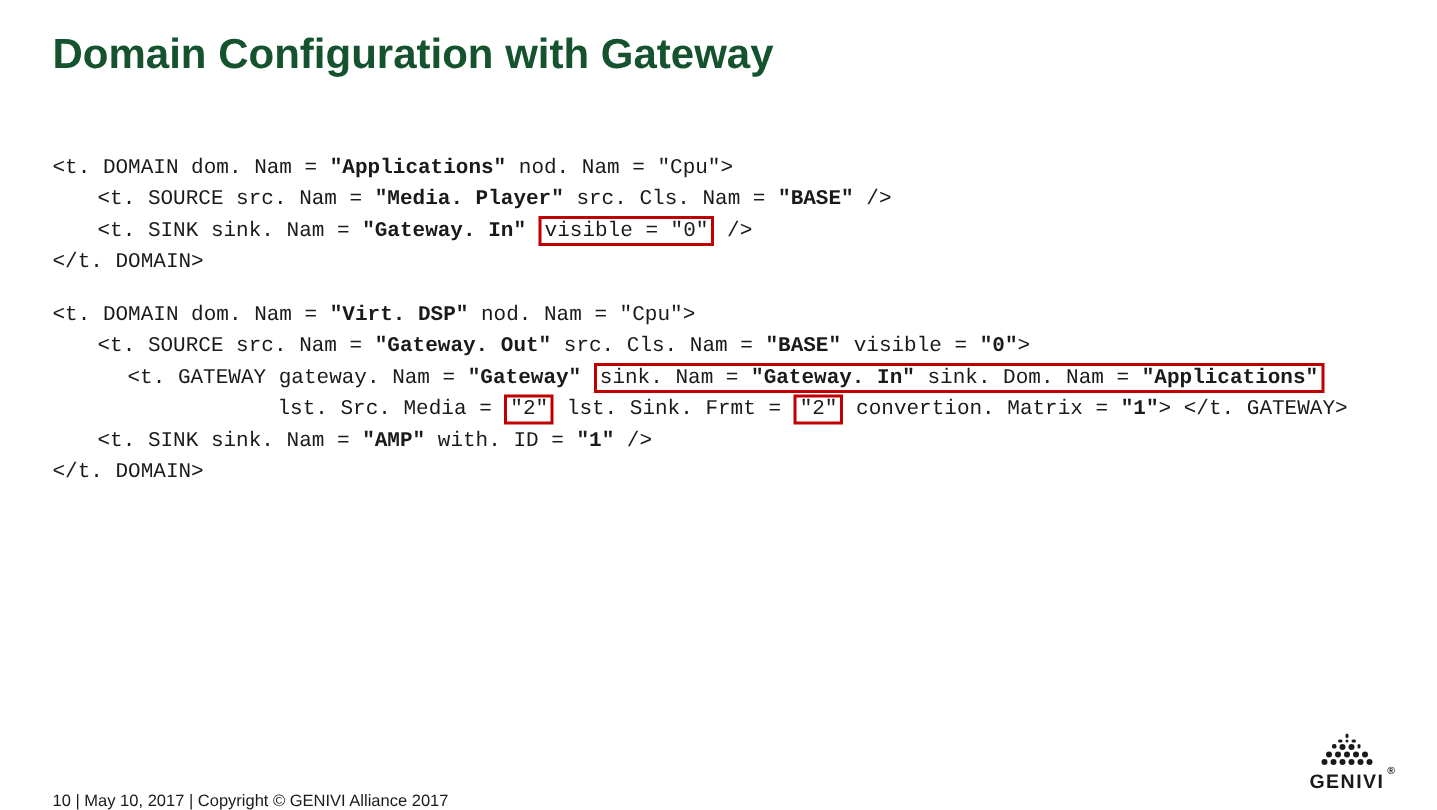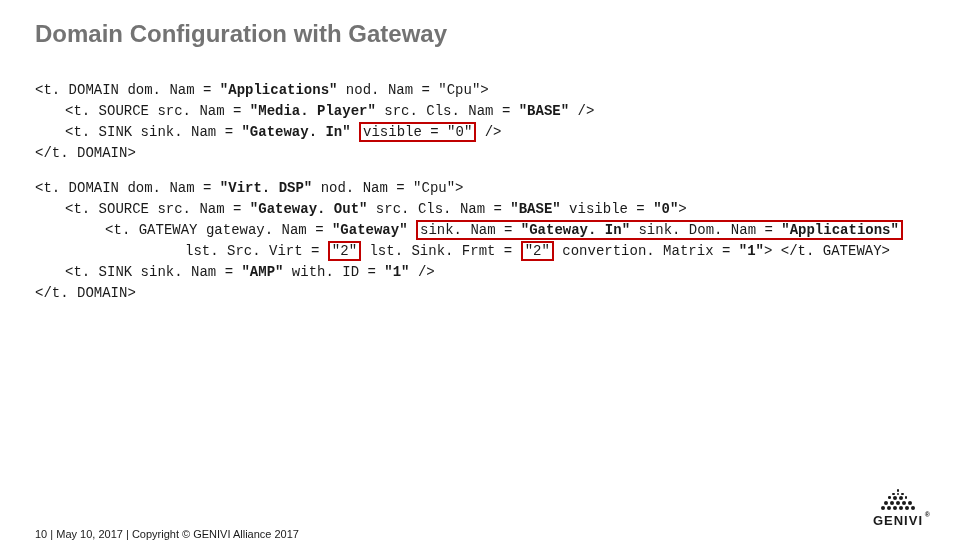--- a/index.html
+++ b/index.html
@@ -9,43 +9,42 @@
     }
     body {
       width: 958px;
       height: 540px;
       background: #ffffff;
       padding: 20px 35px 15px 35px;
       font-family: Arial, sans-serif;
       position: relative;
     }
     .title {
-      font-size: 24px;
+      font-size: 28px;
       font-weight: bold;
-      color: #737373;
-      margin-bottom: 18px;
+      color: #14532d;
+      margin-bottom: 36px;
     }
     .code-block {
       font-family: "Courier New", monospace;
       font-size: 14px;
       line-height: 1.5;
       color: #1a1a1a;
     }
     .section-gap {
       height: 14px;
     }
     .bold {
       font-weight: bold;
     }
     .indent1 {
       padding-left: 30px;
     }
     .indent2 {
       padding-left: 50px;
-      text-align: center;
     }
     .indent3 {
       padding-left: 150px;
     }
     .red-box {
       border: 2px solid #c00000;
       padding: 0 2px;
       display: inline;
     }
     .footer {
@@ -121,21 +120,21 @@
   <div>
     <span>&lt;t. DOMAIN dom. Nam = </span><span class="bold">"Virt. DSP"</span><span> nod. Nam = "Cpu"&gt;</span>
   </div>
   <div class="indent1">
     <span>&lt;t. SOURCE src. Nam = </span><span class="bold">"Gateway. Out"</span><span> src. Cls. Nam = </span><span class="bold">"BASE"</span><span> visible = </span><span class="bold">"0"</span><span>&gt;</span>
   </div>
   <div class="indent2">
     <span>&lt;t. GATEWAY gateway. Nam = </span><span class="bold">"Gateway"</span><span> </span><span class="red-box"><span>sink. Nam = </span><span class="bold">"Gateway. In"</span><span> sink. Dom. Nam = </span><span class="bold">"Applications"</span></span>
   </div>
   <div class="indent3">
-    <span>lst. Src. Virt = </span><span class="red-box">"2"</span><span> lst. Sink. Frmt = </span><span class="red-box">"2"</span><span> convertion. Matrix = </span><span class="bold">"1"</span><span>&gt; &lt;/t. GATEWAY&gt;</span>
+    <span>lst. Src. Media = </span><span class="red-box">"2"</span><span> lst. Sink. Frmt = </span><span class="red-box">"2"</span><span> convertion. Matrix = </span><span class="bold">"1"</span><span>&gt; &lt;/t. GATEWAY&gt;</span>
   </div>
   <div class="indent1">
     <span>&lt;t. SINK sink. Nam = </span><span class="bold">"AMP"</span><span> with. ID = </span><span class="bold">"1"</span><span> /&gt;</span>
   </div>
   <div>&lt;/t. DOMAIN&gt;</div>
 
   <div class="section-gap"></div>
 
 </div>
 

